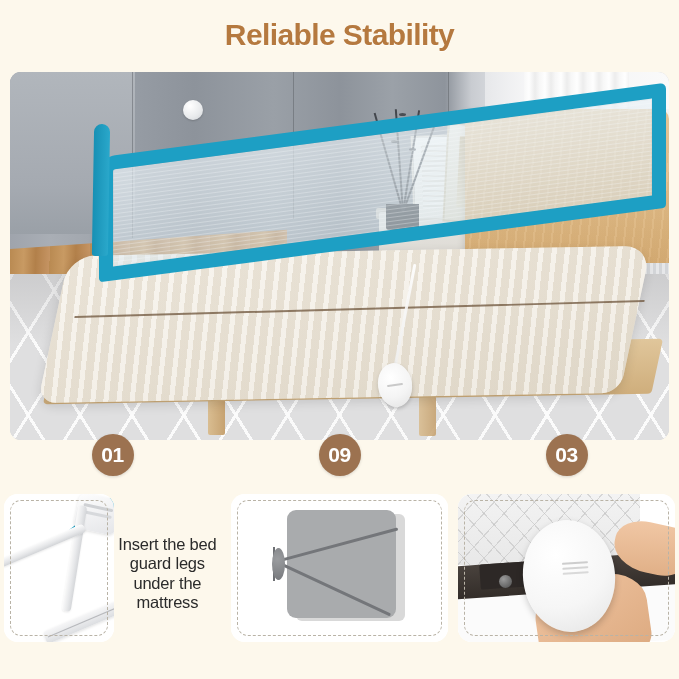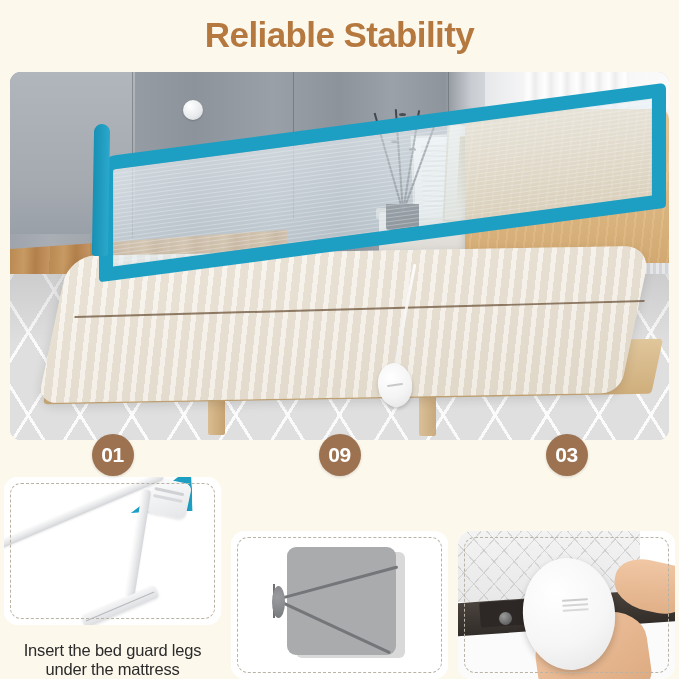--- a/index.html
+++ b/index.html
@@ -18,21 +18,21 @@
 
   
   .title-bar {
     width: 679px;
     height: 70px;
     display: flex;
     align-items: center;
     justify-content: center;
   }
   .title {
-    font-size: 35px;
+    font-size: 30px;
     font-weight: bold;
     color: #b5793f;
     letter-spacing: -0.6px;
     text-shadow: 0 1px 0 rgba(255,255,255,0.6);
     white-space: nowrap;
   }
 
   
   .hero {
     position: absolute;
@@ -275,23 +275,21 @@
     left: 0; top: 452px;
     width: 679px; height: 227px;
     display: flex;
     justify-content: space-between;
     padding: 0 4px;
   }
   .step {
     position: relative;
     width: 217px;
     display: flex;
-    flex-direction: column;
     align-items: center;
-    justify-content: flex-end;
   }
   .badge {
     position: absolute;
     top: -18px; left: 50%;
     transform: translateX(-50%);
     width: 42px; height: 42px;
     border-radius: 50%;
     background: #9c7250;
     color: #ffffff;
     display: flex; align-items: center; justify-content: center;

